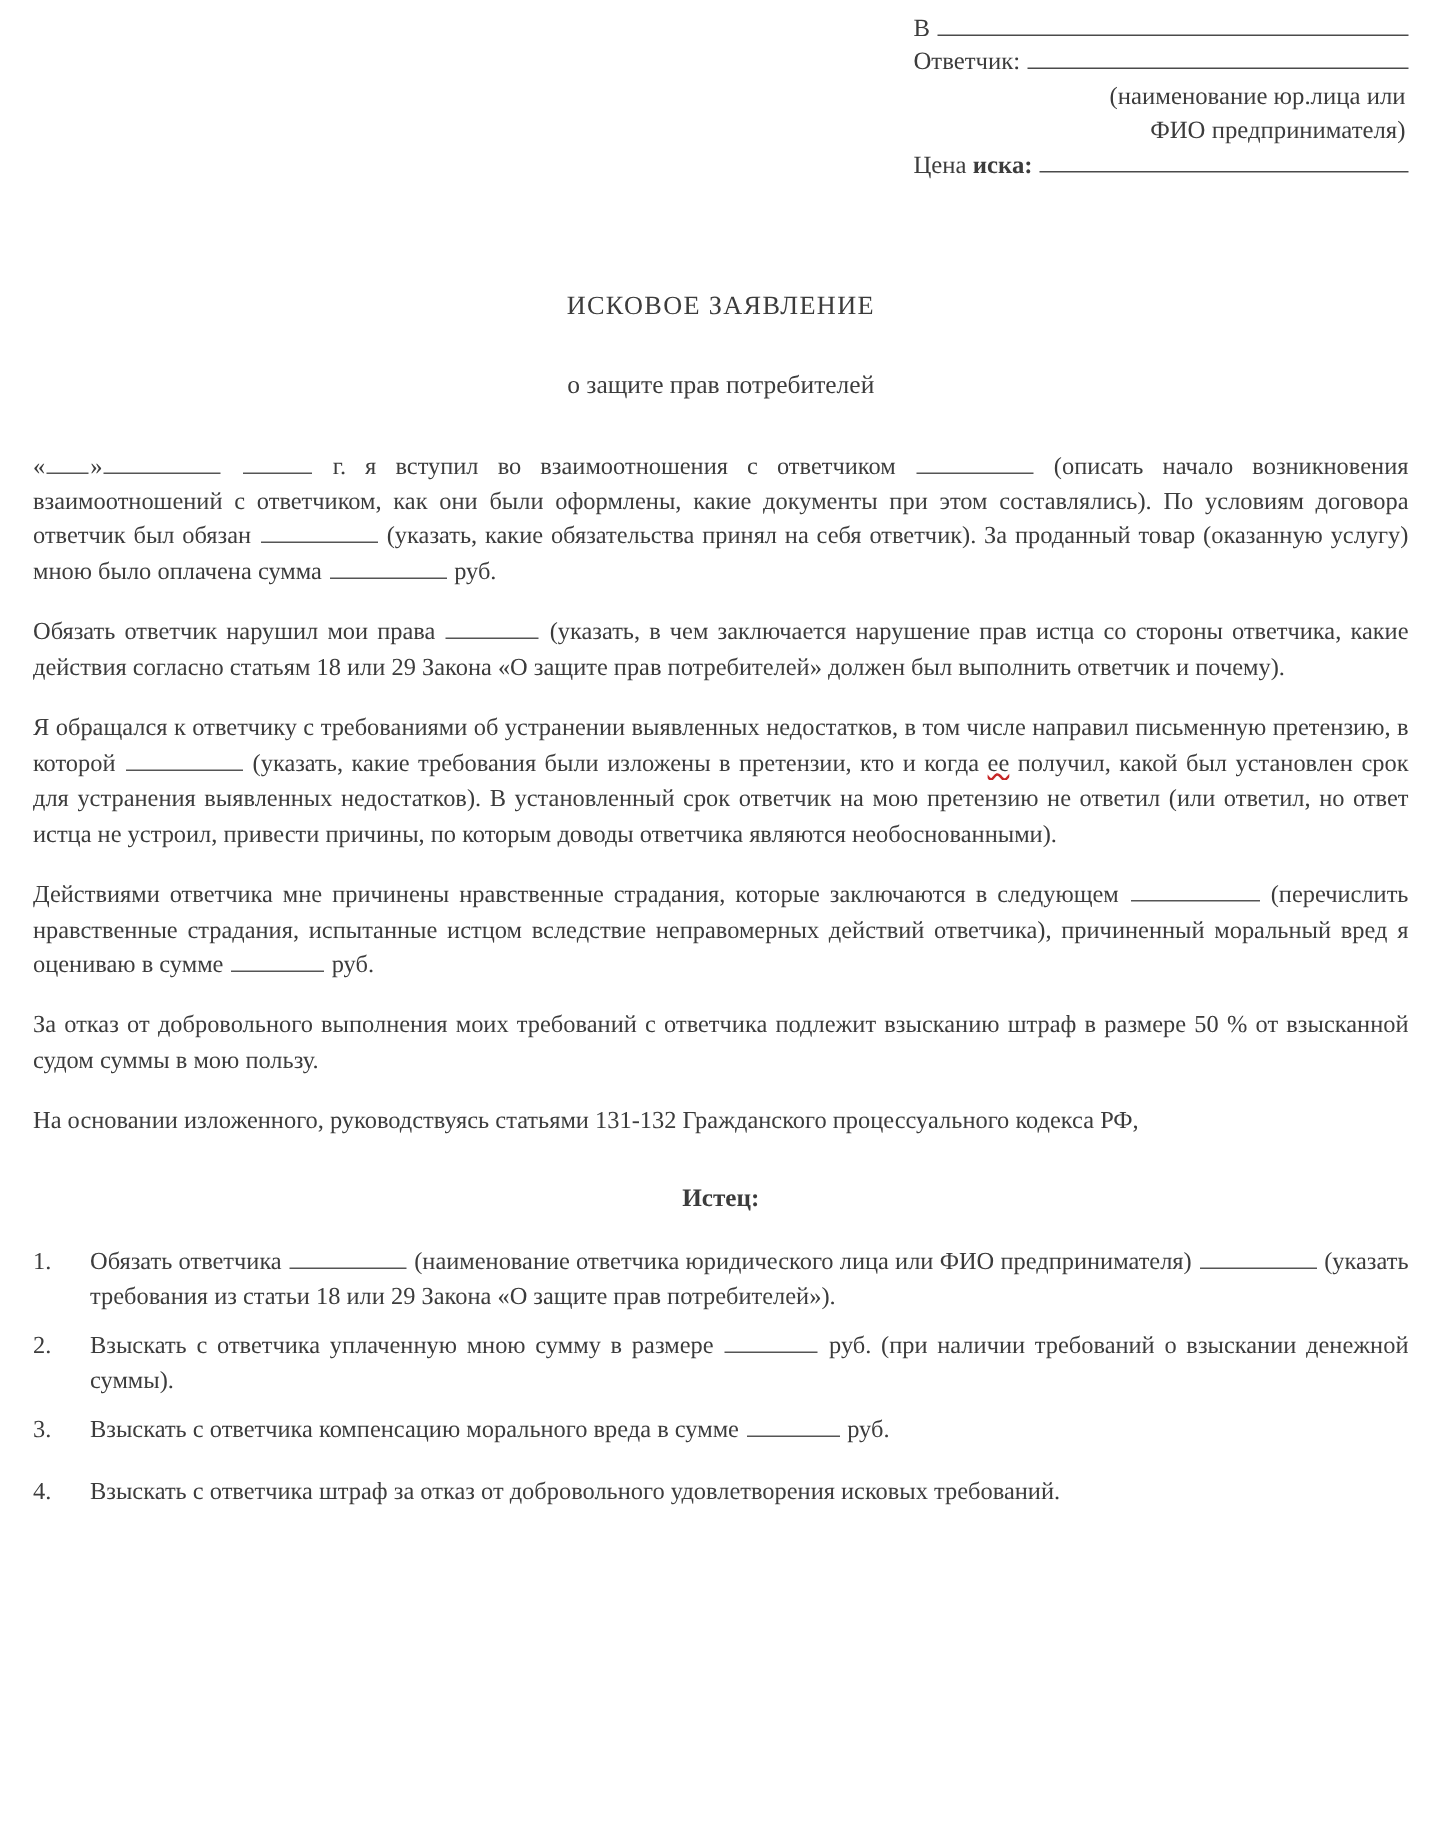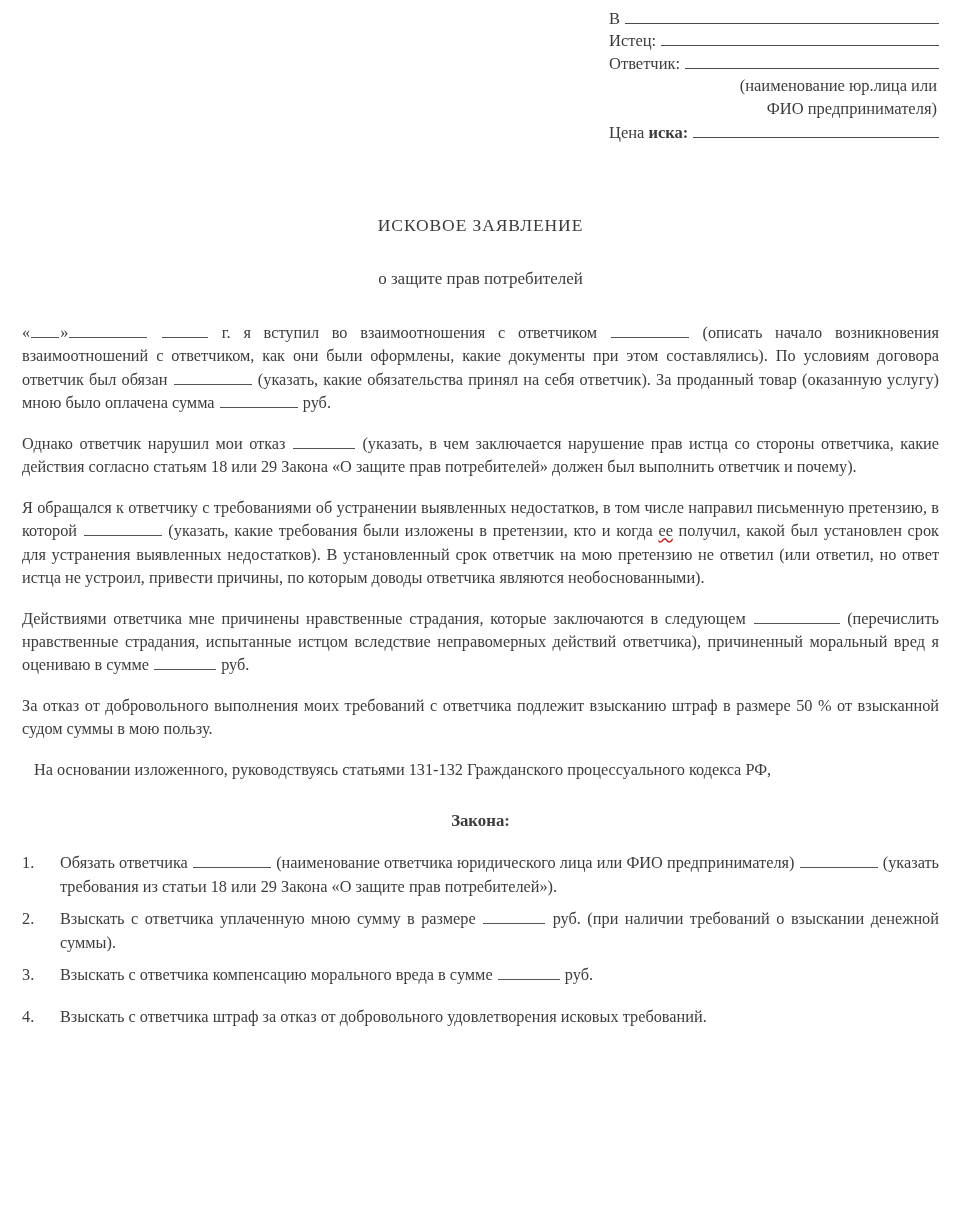--- a/index.html
+++ b/index.html
@@ -101,21 +101,21 @@
   .blank.w-m  { width: 62px; }
   .blank.w-l  { width: 78px; }
   .blank.w-xl { width: 86px; }
 
   .misspelled {
     text-decoration: underline wavy #c62828;
     text-decoration-skip-ink: none;
   }
 
   .basis-line {
-    margin: 12px;
+    margin: 0;
     font-size: 16.3px;
     line-height: 1.44;
     text-align: left;
   }
 
   .request-heading {
     text-align: center;
     font-weight: bold;
     font-size: 16.8px;
     margin: 28px 0 18px 0;
@@ -162,24 +162,20 @@
 
 <div class="page">
 
   <div class="header-block">
 
     <div class="hdr-row">
       <span class="hdr-label">В</span>
       <span class="hdr-rule"></span>
     </div>
 
-    <div class="hdr-row">
-      <span class="hdr-label">Истец:</span>
-      <span class="hdr-rule"></span>
-    </div>
 
     <div class="hdr-row">
       <span class="hdr-label">Ответчик:</span>
       <span class="hdr-rule"></span>
     </div>
     <div class="hdr-note right-pad">(наименование юр.лица или</div>
     <div class="hdr-note right-pad">ФИО предпринимателя)</div>
 
     <div class="hdr-row">
       <span class="hdr-label"><span>Цена </span><b>иска:</b></span>
@@ -188,31 +184,31 @@
 
   </div>
 
   <div class="doc-title">ИСКОВОЕ ЗАЯВЛЕНИЕ</div>
   <div class="doc-subtitle">о защите прав потребителей</div>
 
   <div class="body-text">
 
     <p class="para"><span>«</span><span class="blank w-xs"></span><span>»</span><span class="blank w-l"></span> <span class="blank w-s"></span> <span>г. я вступил во взаимоотношения с ответчиком</span> <span class="blank w-l"></span> <span>(описать начало возникновения взаимоотношений с ответчиком, как они были оформлены, какие документы при этом составлялись). По условиям договора ответчик был обязан</span> <span class="blank w-l"></span> <span>(указать, какие обязательства принял на себя ответчик). За проданный товар (оказанную услугу) мною было оплачена сумма</span> <span class="blank w-l"></span> <span>руб.</span></p>
 
-    <p class="para"><span>Однако ответчик нарушил мои отказ</span> <span class="blank w-m"></span> <span>(указать, в чем заключается нарушение прав истца со стороны ответчика, какие действия согласно статьям 18 или 29 Закона «О защите прав потребителей» должен был выполнить ответчик и почему).</span></p>
+    <p class="para"><span>Обязать ответчик нарушил мои права</span> <span class="blank w-m"></span> <span>(указать, в чем заключается нарушение прав истца со стороны ответчика, какие действия согласно статьям 18 или 29 Закона «О защите прав потребителей» должен был выполнить ответчик и почему).</span></p>
 
     <p class="para"><span>Я обращался к ответчику с требованиями об устранении выявленных недостатков, в том числе направил письменную претензию, в которой</span> <span class="blank w-l"></span> <span>(указать, какие требования были изложены в претензии, кто и когда</span> <span class="misspelled">ее</span> <span>получил, какой был установлен срок для устранения выявленных недостатков). В установленный срок ответчик на мою претензию не ответил (или ответил, но ответ истца не устроил, привести причины, по которым доводы ответчика являются необоснованными).</span></p>
 
     <p class="para"><span>Действиями ответчика мне причинены нравственные страдания, которые заключаются в следующем</span> <span class="blank w-xl"></span> <span>(перечислить нравственные страдания, испытанные истцом вследствие неправомерных действий ответчика), причиненный моральный вред я оцениваю в сумме</span> <span class="blank w-m"></span> <span>руб.</span></p>
 
     <p class="para">За отказ от добровольного выполнения моих требований с ответчика подлежит взысканию штраф в размере 50 % от взысканной судом суммы в мою пользу.</p>
 
     <p class="basis-line">На основании изложенного, руководствуясь статьями 131-132 Гражданского процессуального кодекса РФ,</p>
 
-    <div class="request-heading">Закона:</div>
+    <div class="request-heading">Истец:</div>
 
     <ul class="demand-list">
 
       <li class="demand-item">
         <span class="demand-num">1.</span>
         <span class="demand-text"><span>Обязать ответчика</span> <span class="blank w-l"></span> <span>(наименование ответчика юридического лица или ФИО предпринимателя)</span> <span class="blank w-l"></span> <span>(указать требования из статьи 18 или 29 Закона «О защите прав потребителей»).</span></span>
       </li>
 
       <li class="demand-item">
         <span class="demand-num">2.</span>

